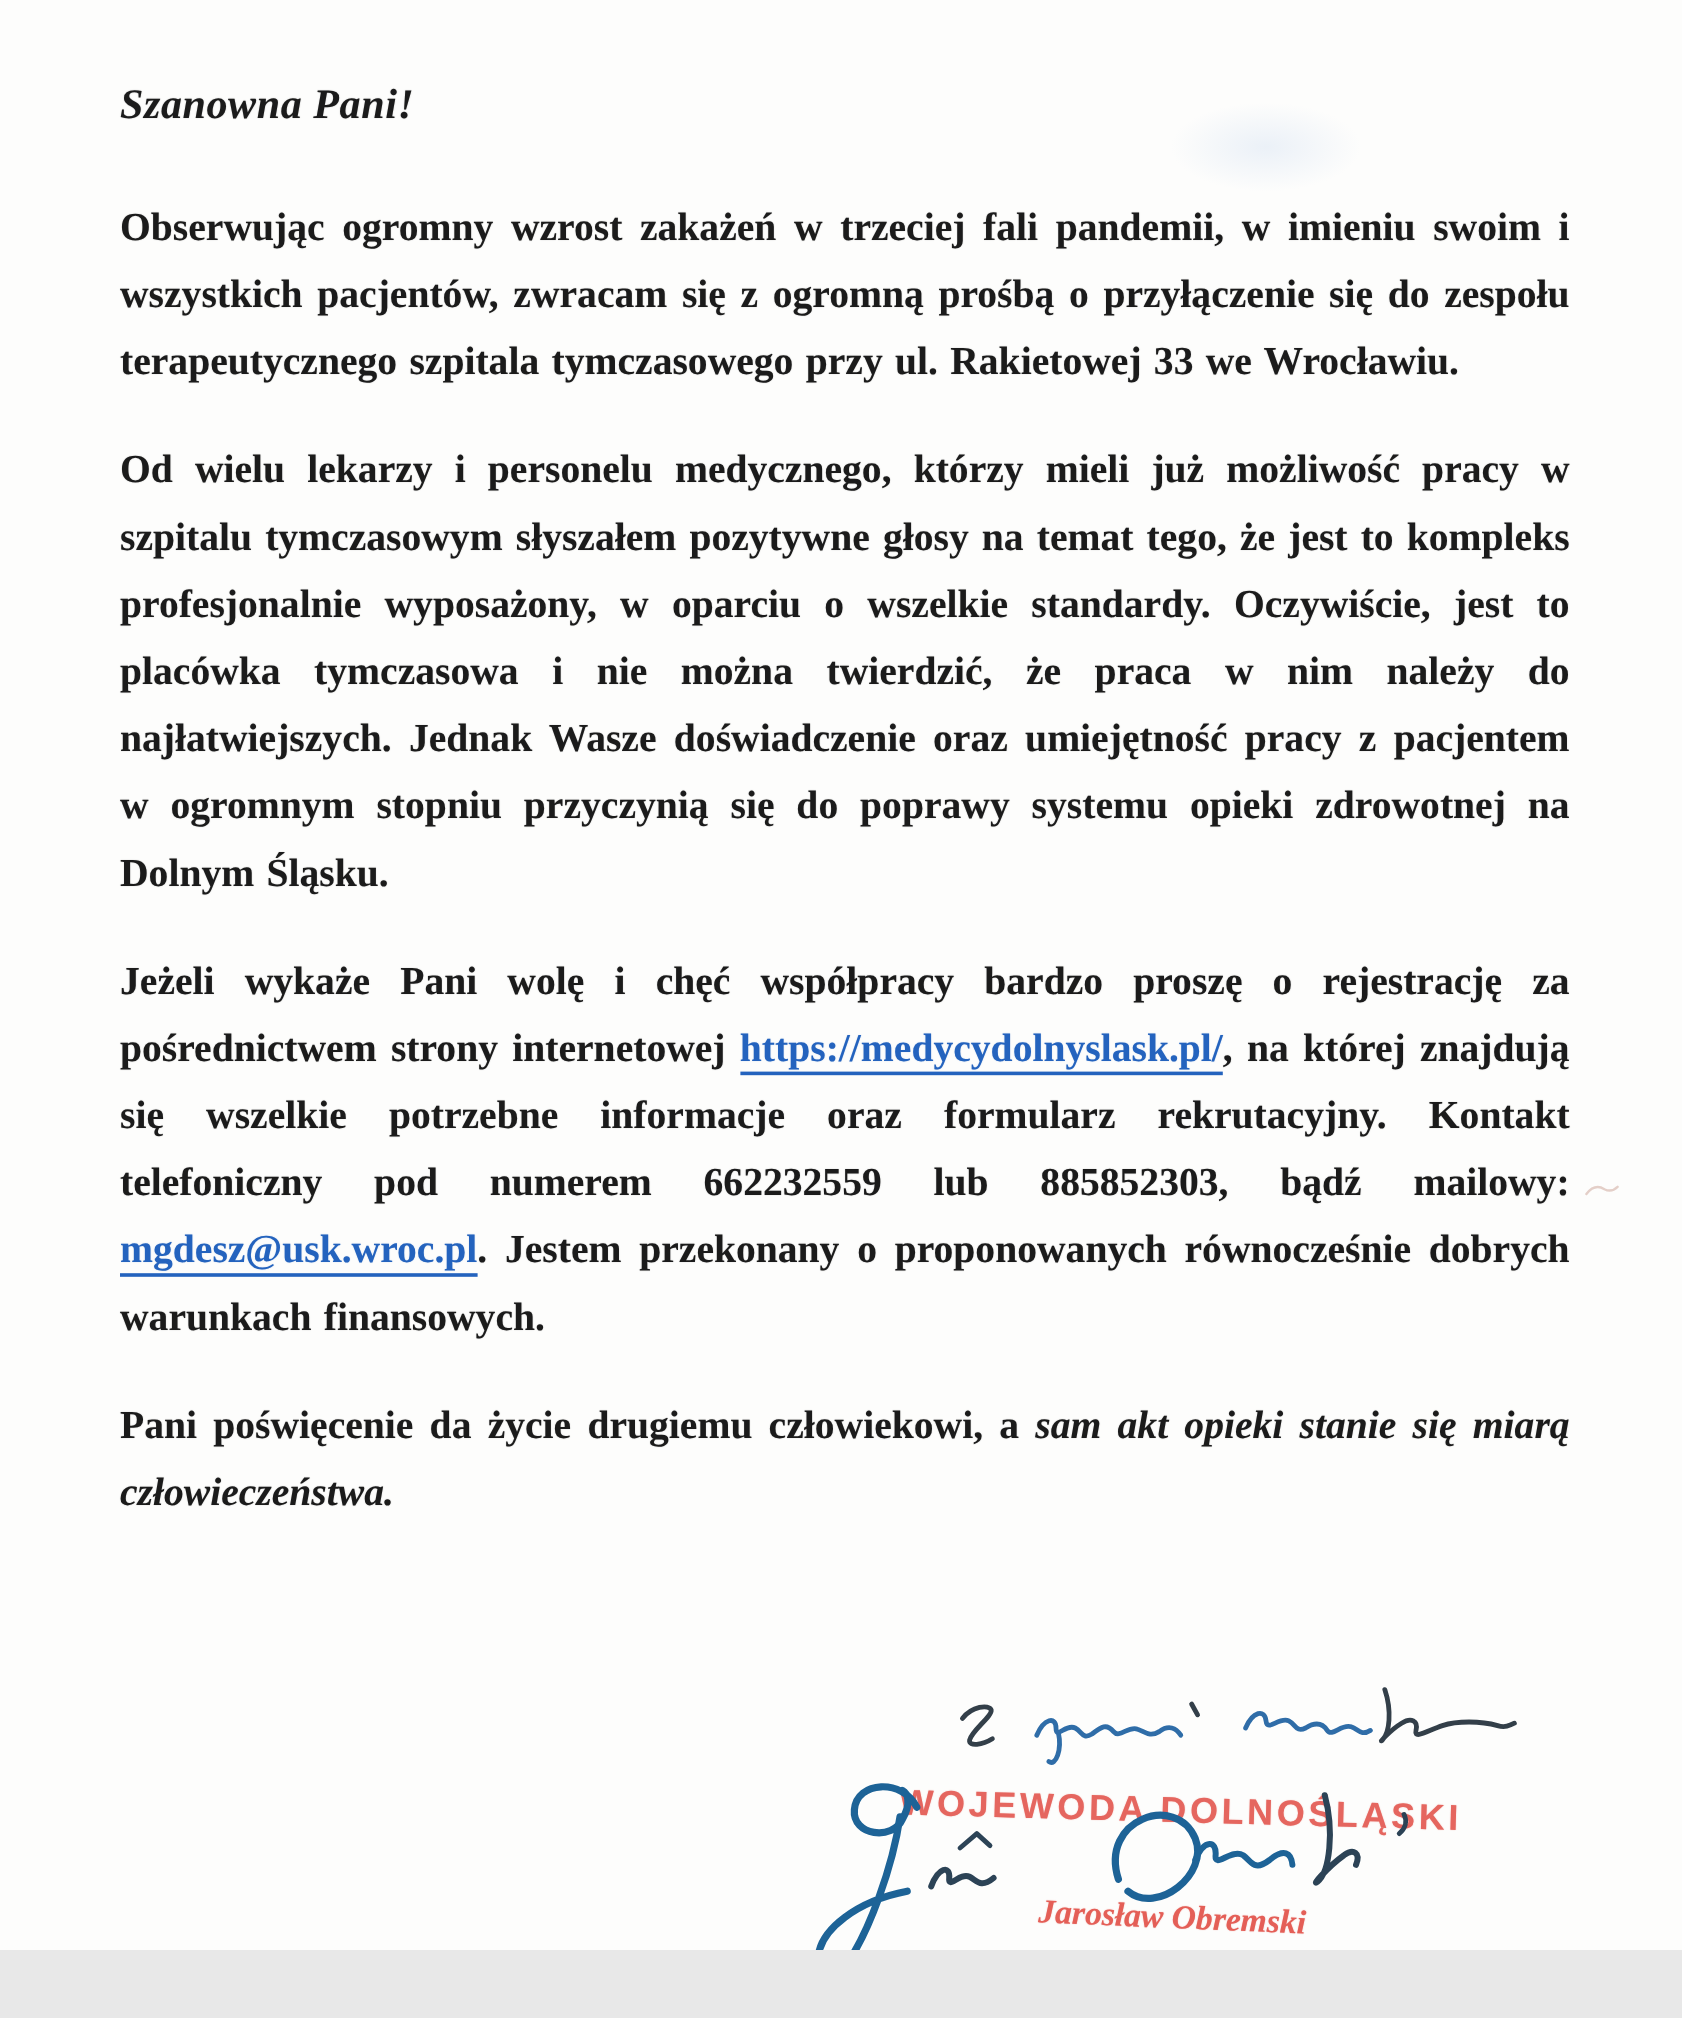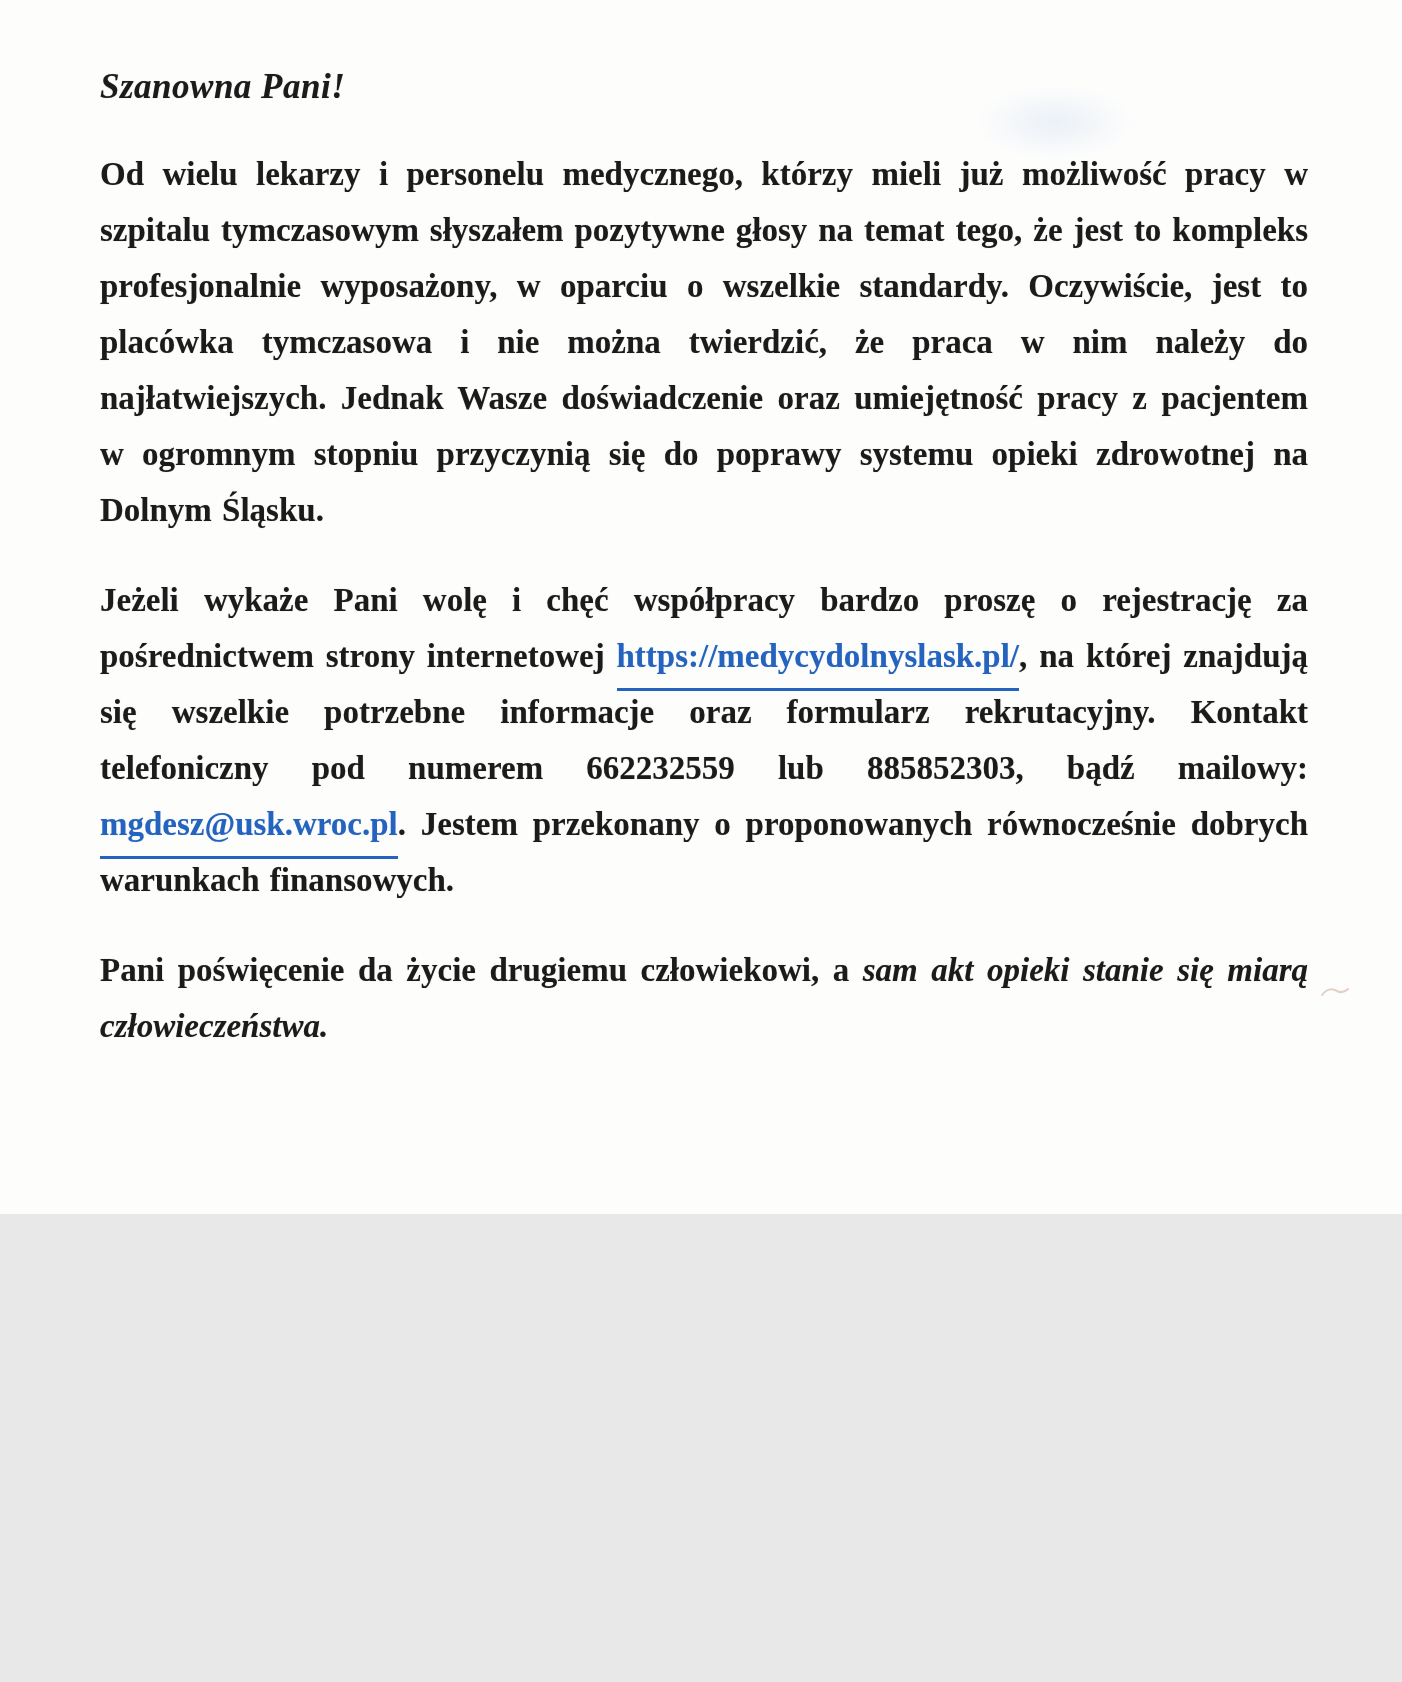--- a/index.html
+++ b/index.html
@@ -1,18 +1,18 @@
 <!DOCTYPE html>
 <html lang="pl" style="--color-text: #1b1b1b; --color-link: #2463be; --color-stamp: #e2524a; --color-ink: #1d6397;"><head>
 <meta charset="utf-8">
 <style>
   html,body{margin:0;padding:0;background:#e8e8e8;}
   .page{
     position:relative;
-    width:1402px;height:1214px;
+    width:1402px;height:1625px;
     margin:0 auto;
     background:#fdfdfc;
     overflow:hidden;
     font-family:"Liberation Serif","DejaVu Serif",serif;
     color:var(--color-text,#1b1b1b);
   }
   .scan-smudge{
     position:absolute;left:975px;top:85px;width:160px;height:75px;
     background:radial-gradient(ellipse at center, rgba(205,220,240,0.38), rgba(205,220,240,0) 70%);
     pointer-events:none;
@@ -32,21 +32,21 @@
     font-size:33px;line-height:56px;
     font-weight:bold;
     text-align:justify;
     word-spacing:2px;
     text-shadow:0 0 1px rgba(25,25,25,0.3);
   }
   p.body-par.first{margin-top:50px;}
   .doc-link{
     color:var(--color-link,#2463be);
     border-bottom:3px solid var(--color-link,#2463be);
-    padding-bottom:14px;
+    padding-bottom:1px;
     cursor:pointer;
     text-shadow:0 0 1px rgba(36,99,190,0.3);
   }
   .italic-run{font-style:italic;}
   
   .signoff-svg{position:absolute;left:786px;top:1396px;z-index:3;}
   .signature-svg{position:absolute;left:664px;top:1468px;z-index:4;}
   .stamp-title{
     position:absolute;left:750px;top:1486px;z-index:2;
     font-family:"Liberation Sans","DejaVu Sans",sans-serif;
@@ -68,20 +68,21 @@
 </style>
 </head>
 <body>
 
 <div class="page">
   <div class="scan-smudge"></div>
 
   <div class="content">
     <p class="salutation">Szanowna Pani!</p>
 
+    <p class="body-par first">Obserwując ogromny wzrost zakażeń w trzeciej fali pandemii, w imieniu swoim i wszystkich pacjentów, zwracam się z ogromną prośbą o przyłączenie się do zespołu terapeutycznego szpitala tymczasowego przy ul. Rakietowej 33 we Wrocławiu.</p>
 
     <p class="body-par">Od wielu lekarzy i personelu medycznego, którzy mieli już możliwość pracy w szpitalu tymczasowym słyszałem pozytywne głosy na temat tego, że jest to kompleks profesjonalnie wyposażony, w oparciu o wszelkie standardy. Oczywiście, jest to placówka tymczasowa i nie można twierdzić, że praca w nim należy do najłatwiejszych. Jednak Wasze doświadczenie oraz umiejętność pracy z pacjentem w ogromnym stopniu przyczynią się do poprawy systemu opieki zdrowotnej na Dolnym Śląsku.</p>
 
 
     <p class="body-par"><span>Jeżeli wykaże Pani wolę i chęć współpracy bardzo proszę o rejestrację za pośrednictwem strony internetowej </span><span class="doc-link">https://medycydolnyslask.pl/</span><span>, na której znajdują się wszelkie potrzebne informacje oraz formularz rekrutacyjny. Kontakt telefoniczny pod numerem 662232559 lub 885852303, bądź mailowy: </span><span class="doc-link">mgdesz@usk.wroc.pl</span><span>.  Jestem przekonany o proponowanych równocześnie dobrych warunkach finansowych.</span></p>
 
     <p class="body-par"><span>Pani poświęcenie da życie drugiemu człowiekowi, a </span><span class="italic-run">sam akt opieki stanie się miarą człowieczeństwa.</span></p>
   </div>
 
   <svg class="signoff-svg" width="480" height="90" viewBox="0 0 480 90" fill="none" aria-label="z wyrazami szacunku">

